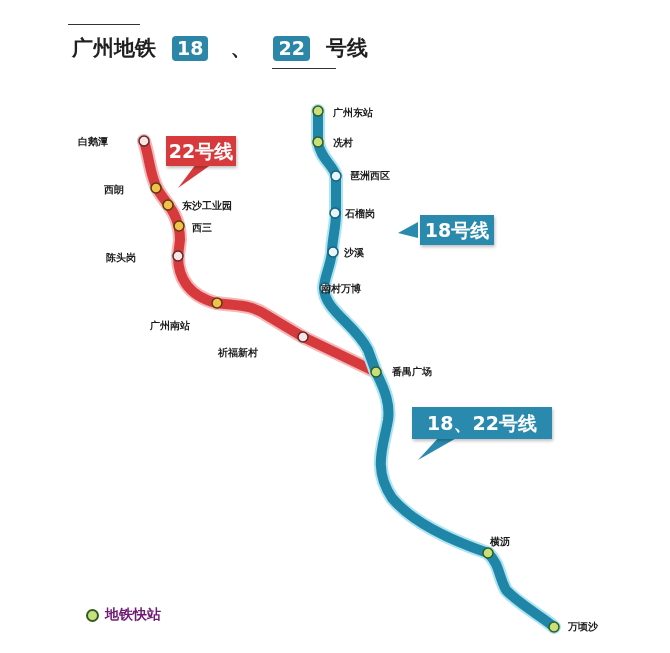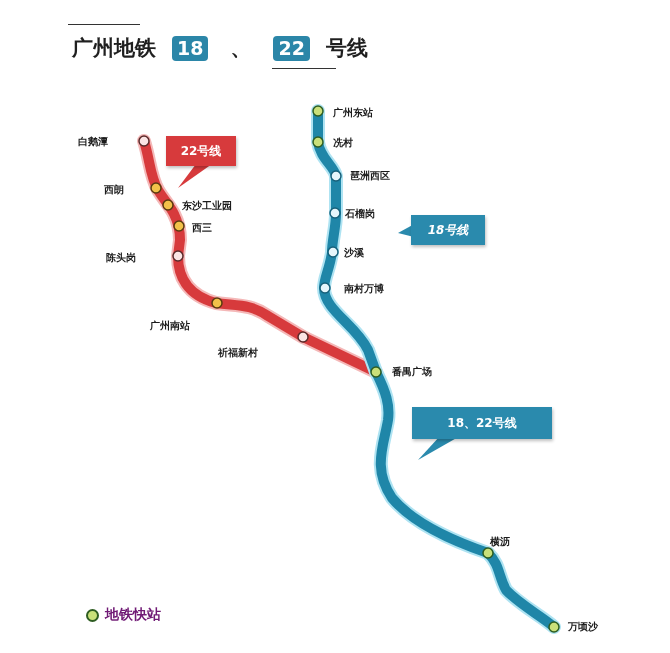--- a/index.html
+++ b/index.html
@@ -8,21 +8,21 @@
   #map { position: absolute; left: 0; top: 0; }
   .title-wrap { position: absolute; left: 68px; top: 24px; height: 44px; }
   .title-line-top { position: absolute; left: 0; top: 0; width: 72px; height: 1px; background: #333; }
   .title-line-bot { position: absolute; left: 204px; top: 44px; width: 64px; height: 1px; background: #333; }
   .title { position: absolute; left: 4px; top: 10px; display: flex; align-items: center; white-space: nowrap;
            font-family: "DejaVu Serif", "Liberation Serif", serif; font-weight: bold; font-size: 21px; color: #1f1f1f; }
   .title .badge { display: inline-block; background: #2b86a8; color: #fff; border-radius: 4px;
                   padding: 0 5px; font-family: "DejaVu Sans", sans-serif; font-size: 19px; line-height: 25px; margin: 0 16px; }
   .title .sep { margin: 0 6px; }
   .lbl { position: absolute; font-weight: bold; font-size: 10px; color: #1c1c1c; white-space: nowrap; line-height: 18px; }
-  .callout { position: absolute; color: #fff; font-weight: bold; font-size: 12px; text-align: center;
+  .callout { position: absolute; color: #fff; font-weight: bold; font-size: 19px; text-align: center;
              line-height: 30px; box-shadow: 1px 2px 3px rgba(0,0,0,0.25); }
   .callout.red { background: #d73a3c; }
   .callout.blue { background: #2a8aad; }
   .legend { position: absolute; left: 86px; top: 606px; display: flex; align-items: center; }
   .legend .dot { width: 9px; height: 9px; border-radius: 50%; background: #c9e07a; border: 2px solid #2e5d22; }
   .legend .txt { margin-left: 6px; font-weight: bold; font-size: 14px; color: #701a75; }
 </style>
 </head>
 <body>
 
@@ -63,37 +63,37 @@
   <div class="title">
     <span>广州地铁</span>
     <span class="badge">18</span>
     <span class="sep">、</span>
     <span class="badge">22</span>
     <span>号线</span>
   </div>
 </div>
 
 <div class="callout red" style="left:166px; top:136px; width:70px;">22号线</div>
-<div class="callout blue" style="left:411px; top:215px; width:74px;font-style:italic;">18号线</div>
+<div class="callout blue" style="left:420px; top:215px; width:74px;">18号线</div>
 <div class="callout blue" style="left:412px; top:407px; width:140px; line-height:32px;">18、22号线</div>
 
 <div class="lbl" style="left:78px; top:133px;">白鹅潭</div>
 <div class="lbl" style="left:104px; top:181px;">西朗</div>
 <div class="lbl" style="left:182px; top:197px;">东沙工业园</div>
 <div class="lbl" style="left:192px; top:219px;">西三</div>
 <div class="lbl" style="left:106px; top:249px;">陈头岗</div>
 <div class="lbl" style="left:150px; top:317px;">广州南站</div>
 <div class="lbl" style="left:218px; top:344px;">祈福新村</div>
 
 <div class="lbl" style="left:333px; top:104px;">广州东站</div>
 <div class="lbl" style="left:333px; top:134px;">冼村</div>
 <div class="lbl" style="left:350px; top:167px;">琶洲西区</div>
 <div class="lbl" style="left:345px; top:205px;">石榴岗</div>
 <div class="lbl" style="left:344px; top:244px;">沙溪</div>
-<div class="lbl" style="left:344px; top:280px;">南村万博</div>
+<div class="lbl" style="left:321px; top:280px;">南村万博</div>
 <div class="lbl" style="left:392px; top:363px;">番禺广场</div>
 <div class="lbl" style="left:490px; top:533px;">横沥</div>
 <div class="lbl" style="left:568px; top:618px;">万顷沙</div>
 
 <div class="legend">
   <span class="dot"></span>
   <span class="txt">地铁快站</span>
 </div>
 
 </body></html>

